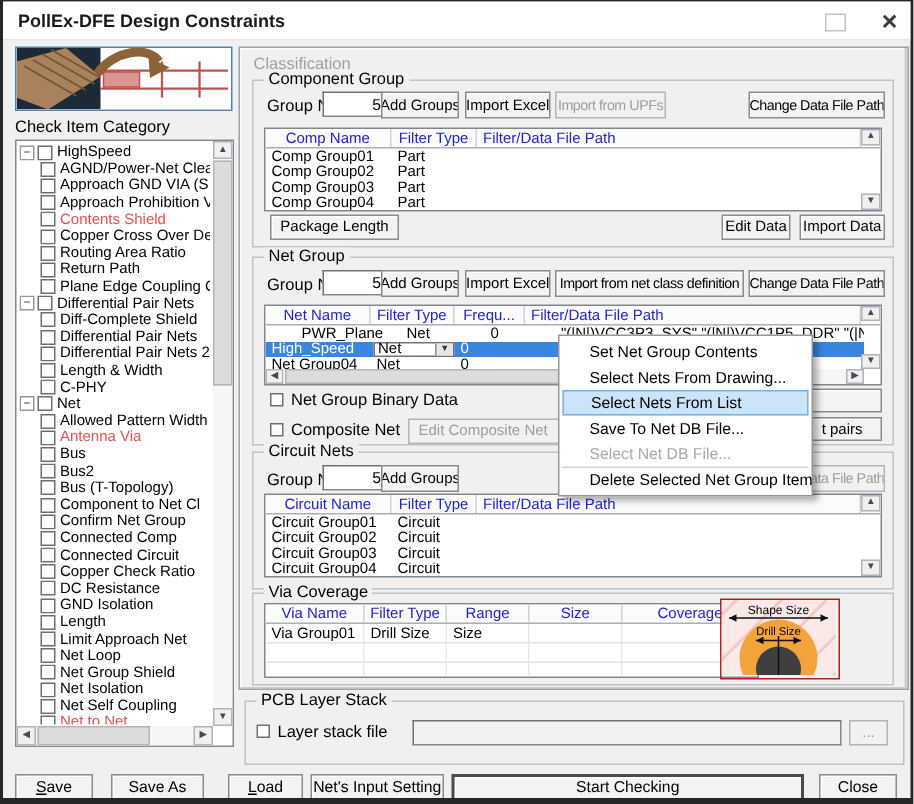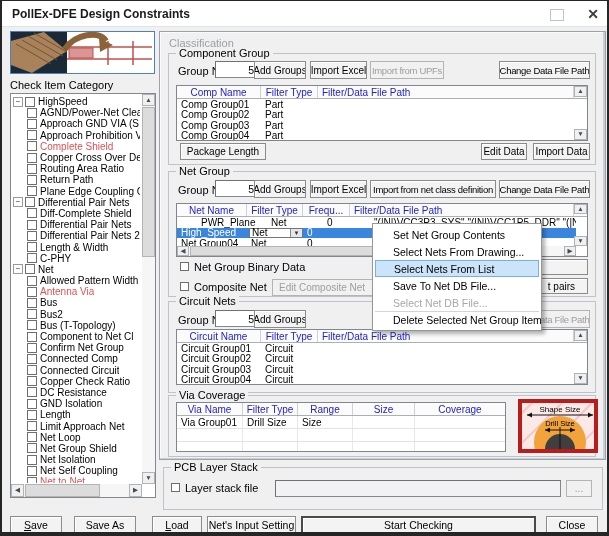--- a/index.html
+++ b/index.html
@@ -73,21 +73,21 @@
   
   .menu{position:absolute;left:370px;top:222px;width:170px;background:#ffffff;border:1px solid #979797;padding:2px 2px;z-index:50;
         box-shadow:3px 3px 4px rgba(0,0,0,0.3);box-sizing:border-box;}
   .menu-item{height:17px;display:flex;align-items:center;padding-left:18px;font-size:10.5px;white-space:nowrap;box-sizing:border-box;}
   .menu-item.hl{background:#cbe4f9;border:1px solid #7ab0df;}
   .menu-item.disabled{color:#a8a8a8;}
   .menu-item.sep{border-top:1px solid #d4d4d4;}
   
   .hdr-img{position:absolute;left:8px;top:30px;width:145px;height:43px;border:1px solid #4f81b9;box-sizing:border-box;background:#fff;overflow:hidden;}
   
-  .via-diagram{position:absolute;left:516px;top:398px;width:80px;height:54px;border:4px solid #b91c1c;box-sizing:border-box;overflow:hidden;}
+  .via-diagram{position:absolute;left:478px;top:398px;width:80px;height:54px;border:1px solid #b91c1c;box-sizing:border-box;overflow:hidden;}
   svg text{font-family:"Liberation Sans",sans-serif;}
 </style>
 </head>
 <body>
 
 <div class="win">
 
   <div class="titlebar">
     <span class="title-text">PollEx-DFE Design Constraints</span>
     <span class="btn-max"></span>
@@ -142,21 +142,21 @@
 
         <div class="tree-item">
 
           <span class="cbx"></span>
           <span class="lbl">Approach Prohibition V</span>
         </div>
 
         <div class="tree-item red">
 
           <span class="cbx"></span>
-          <span class="lbl">Complete Shield</span>
+          <span class="lbl">Contents Shield</span>
         </div>
 
         <div class="tree-item">
 
           <span class="cbx"></span>
           <span class="lbl">Copper Cross Over De</span>
         </div>
 
         <div class="tree-item">
 

